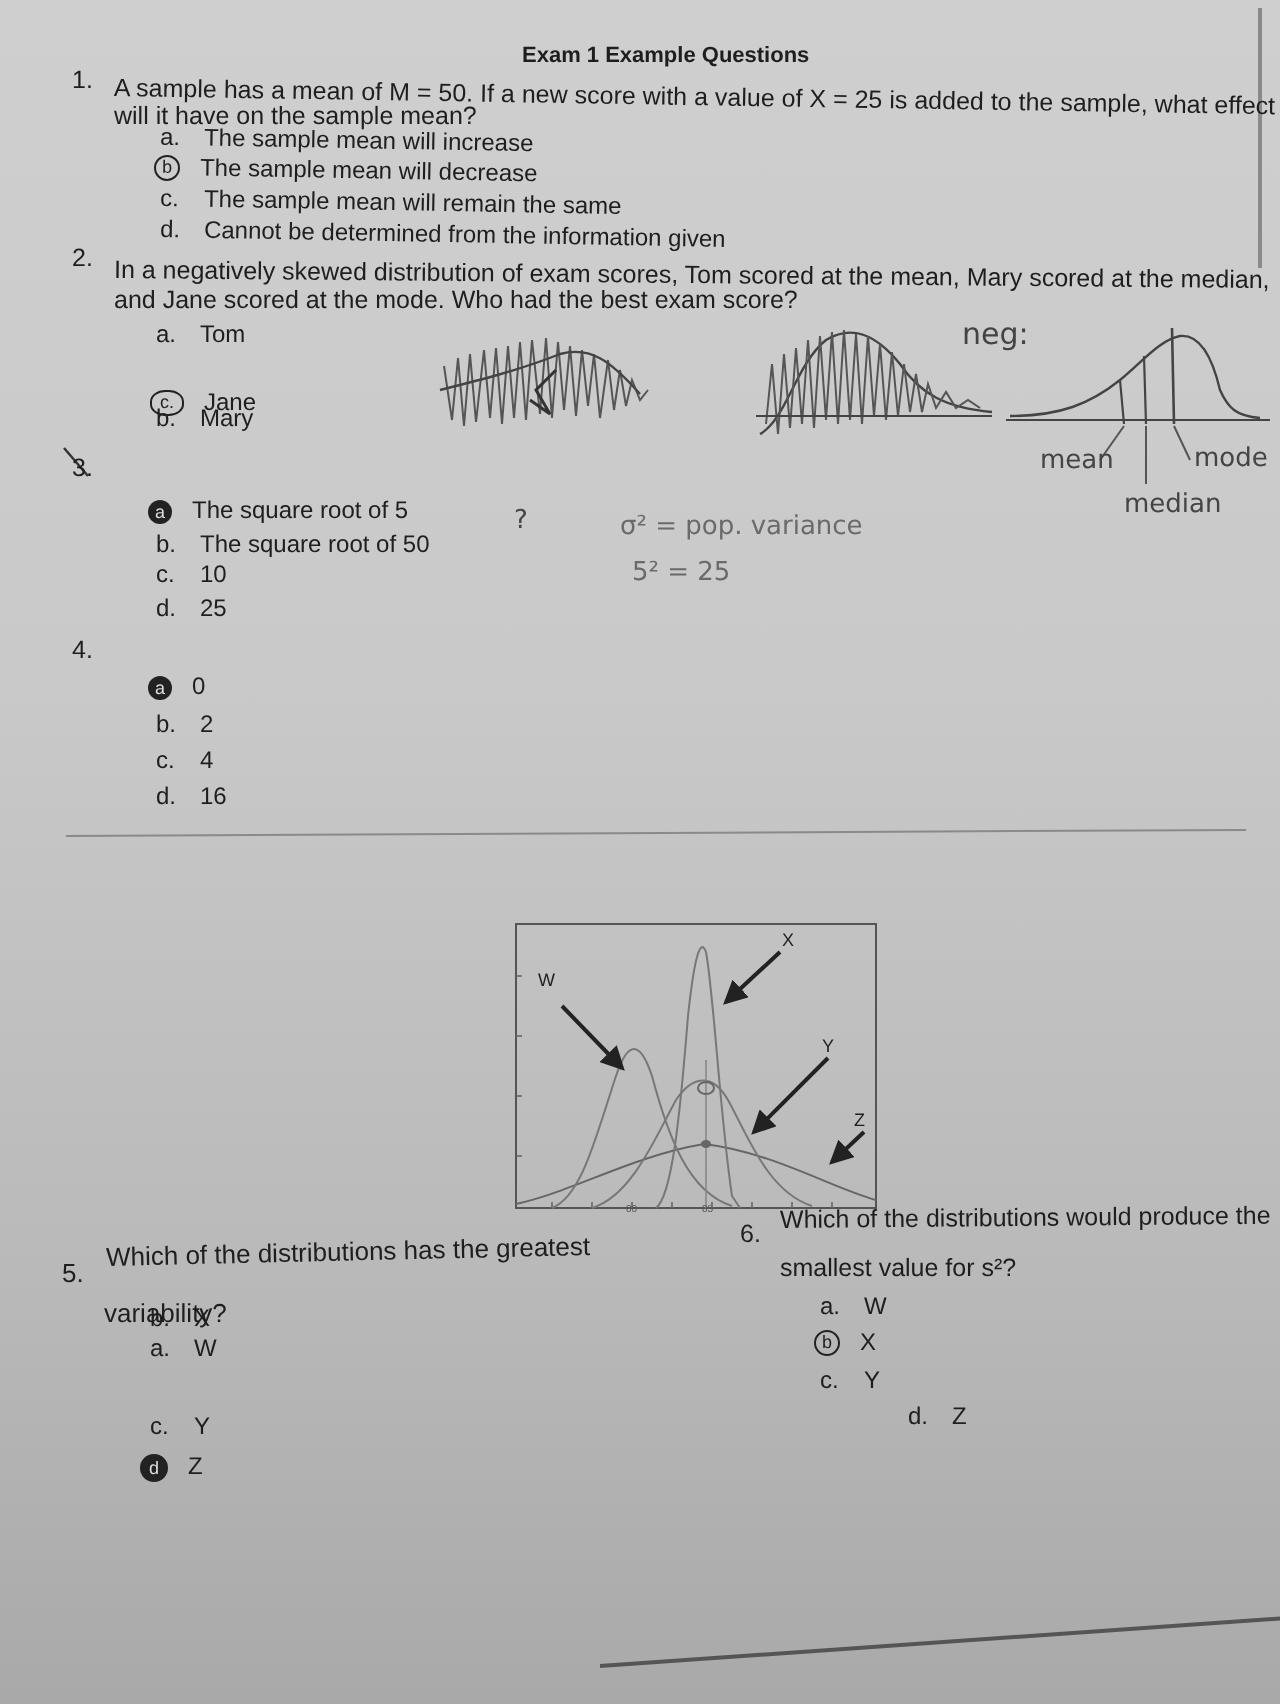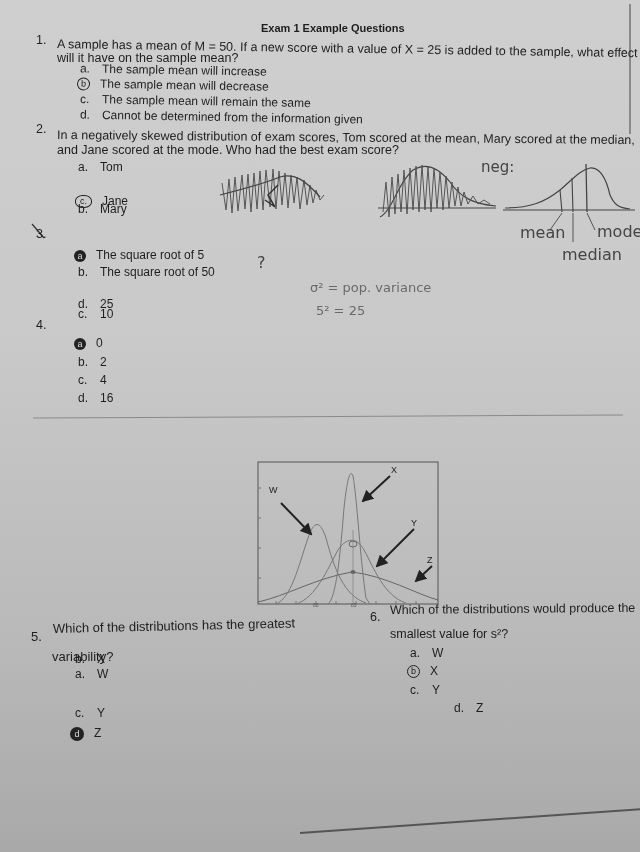--- a/index.html
+++ b/index.html
@@ -14,22 +14,22 @@
   .title { font-weight:bold; font-size:11px; }
   .q { font-size:12.5px; }
   .opt { font-size:12px; }
   .opt .letter { display:inline-block; width:22px; }
   .circled {
     display:inline-block; width:12px; height:12px; border-radius:50%;
     background:#222; color:#ddd; font-size:9px; line-height:12px; text-align:center;
     margin-right:10px; vertical-align:middle;
   }
   .circled.outline { background:transparent; color:#222; border:1.5px solid #222; width:11px; height:11px; line-height:11px; }
-  .hand { font-family:"DejaVu Sans", sans-serif; color:#6a6a6a; font-size:12px;margin-top:24px; }
-  .hand-dark { font-family:"DejaVu Sans", sans-serif; color:#444; font-size:16px; }
+  .hand { font-family:"DejaVu Sans", sans-serif; color:#6a6a6a; font-size:12px; }
+  .hand-dark { font-family:"DejaVu Sans", sans-serif; color:#444; font-size:13px; }
   .rule { position:absolute; left:33px; top:416px; width:590px; height:1px; background:#8a8a8a; transform:rotate(-0.3deg); }
   .page-edge { position:absolute; left:300px; top:832px; width:360px; height:2px; background:#555; transform:rotate(-4deg); transform-origin:left; }
   .right-edge { position:absolute; left:629px; top:4px; width:2px; height:130px; background:#8a8a8a; }
   .sigma-circle { position:absolute; border:1px solid #555; border-radius:50%; }
   svg { position:absolute; overflow:visible; }
 </style>
 </head>
 <body>
 
 <div class="page">
@@ -99,21 +99,21 @@
     <path d="M2,2 L14,16" stroke="#333" stroke-width="1.2" fill="none"></path>
   </svg>
   <div class="abs q" style="left:36px; top:227px;">3.</div>
 
   <div class="abs opt" style="left:74px; top:248px;">
     <span class="circled">a</span><span>The square root of 5</span>
   </div>
   <div class="abs opt" style="left:78px; top:265px;">
     <span class="letter">b.</span><span>The square root of 50</span>
   </div>
-  <div class="abs opt" style="left:78px; top:280px;margin-top:27px;">
+  <div class="abs opt" style="left:78px; top:280px;">
     <span class="letter">c.</span><span>10</span>
   </div>
   <div class="abs opt" style="left:78px; top:297px;">
     <span class="letter">d.</span><span>25</span>
   </div>
 
   <div class="abs hand-dark" style="left:257px; top:253px;">?</div>
   <div class="abs hand" style="left:310px; top:256px; font-size:13px;">σ² = pop. variance</div>
   <div class="abs hand" style="left:316px; top:279px; font-size:13px;">5² = 25</div>
 

